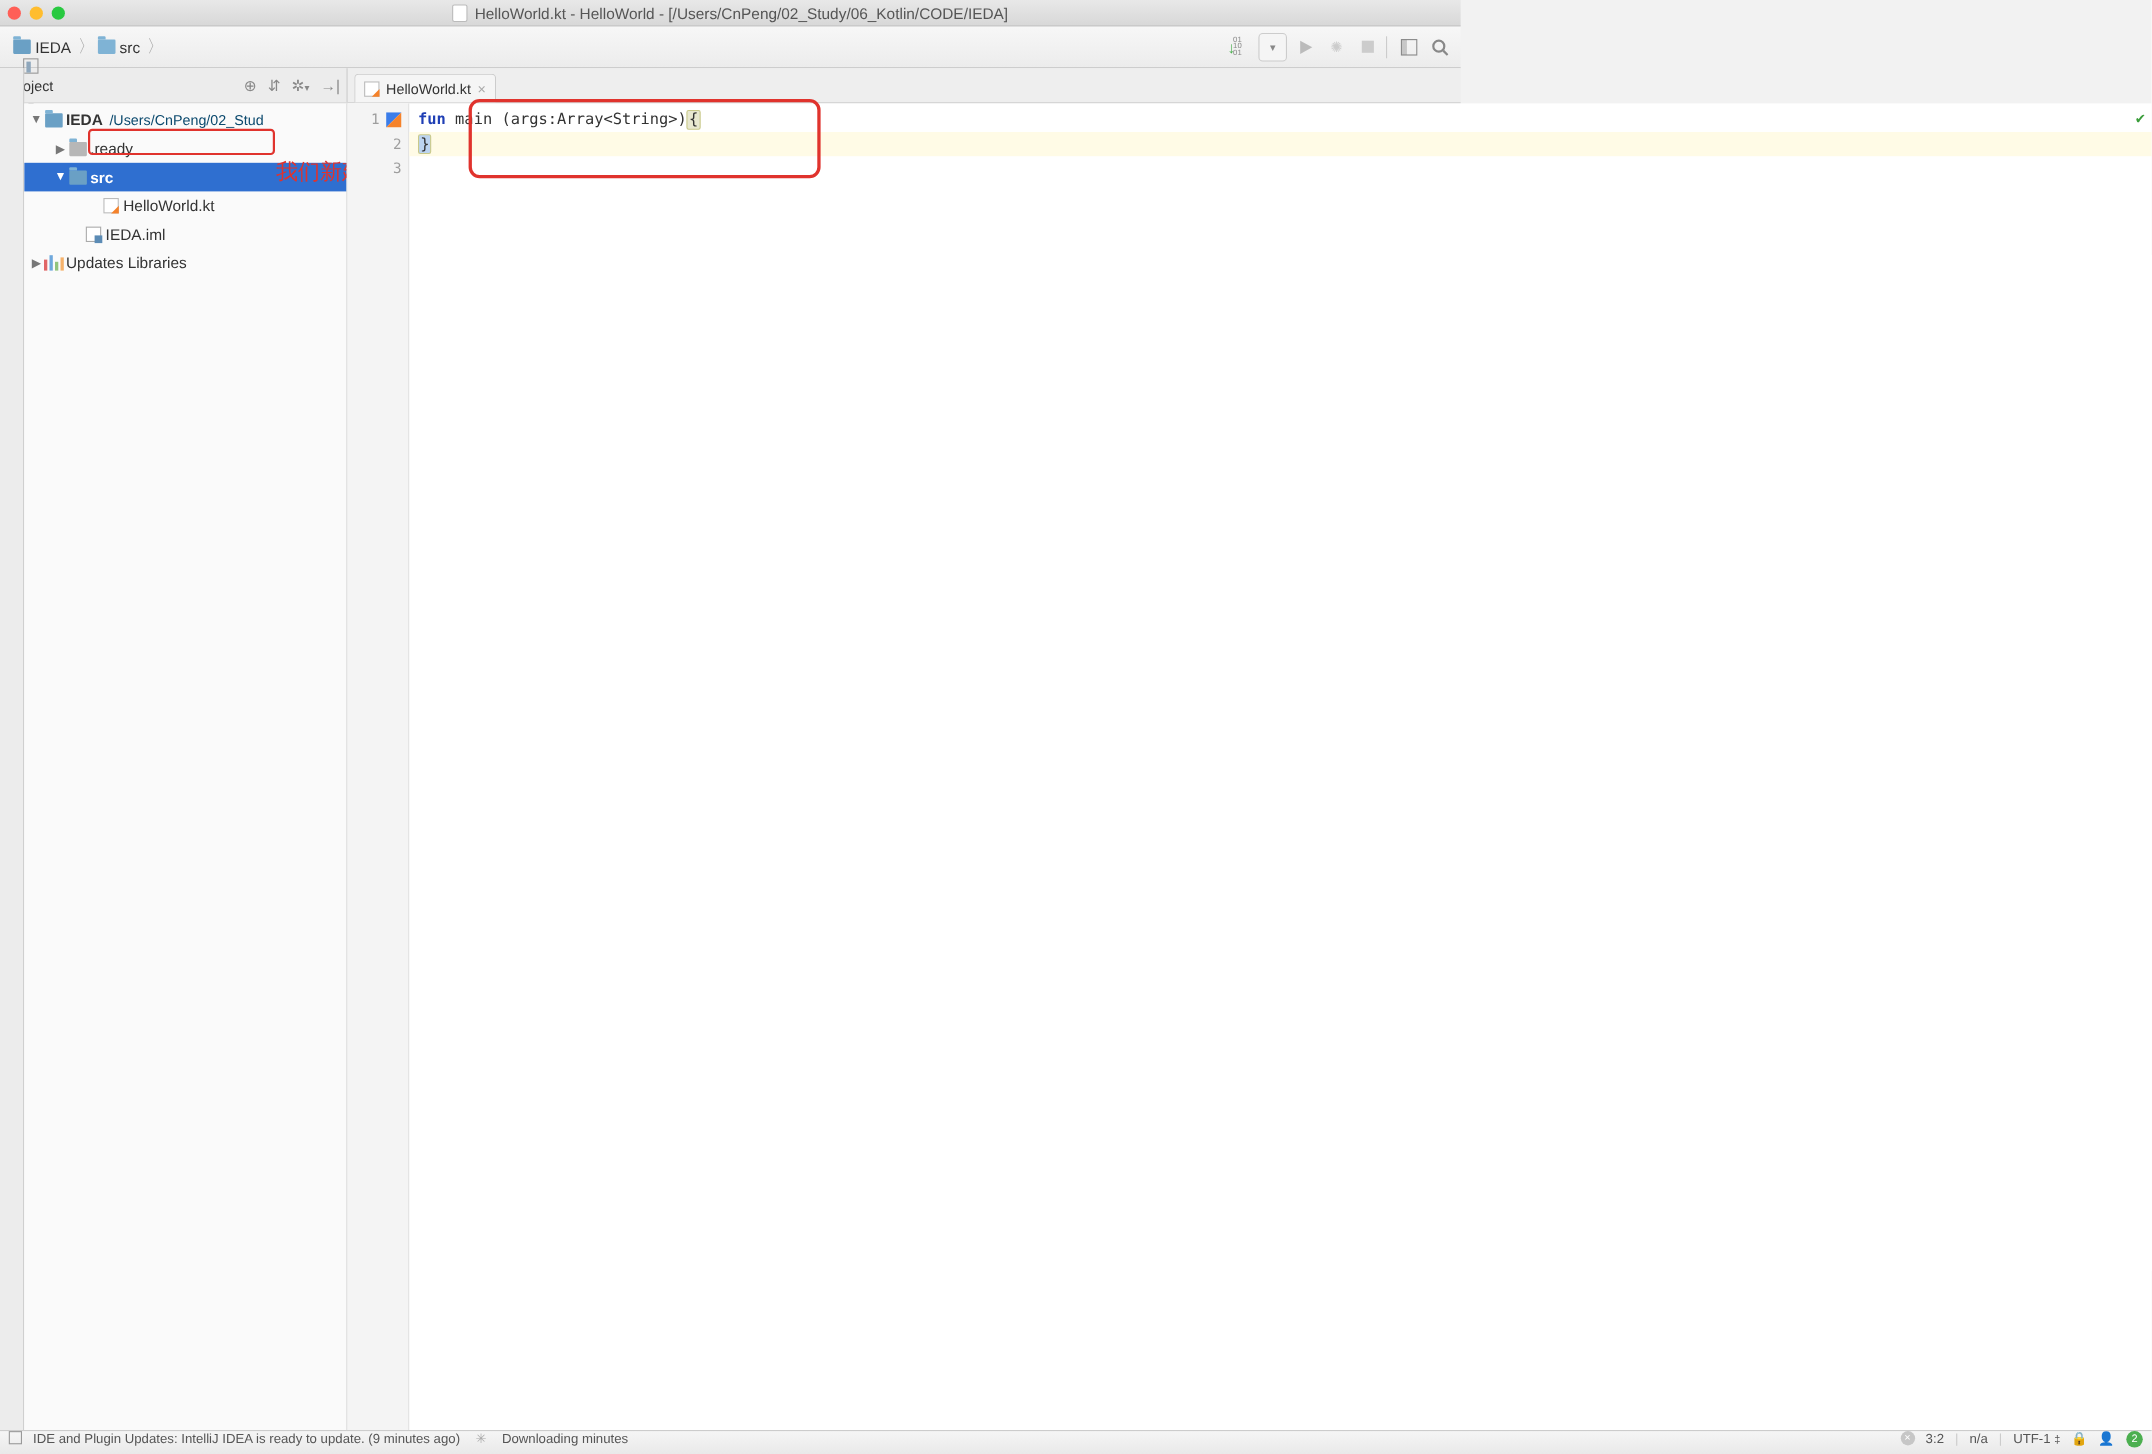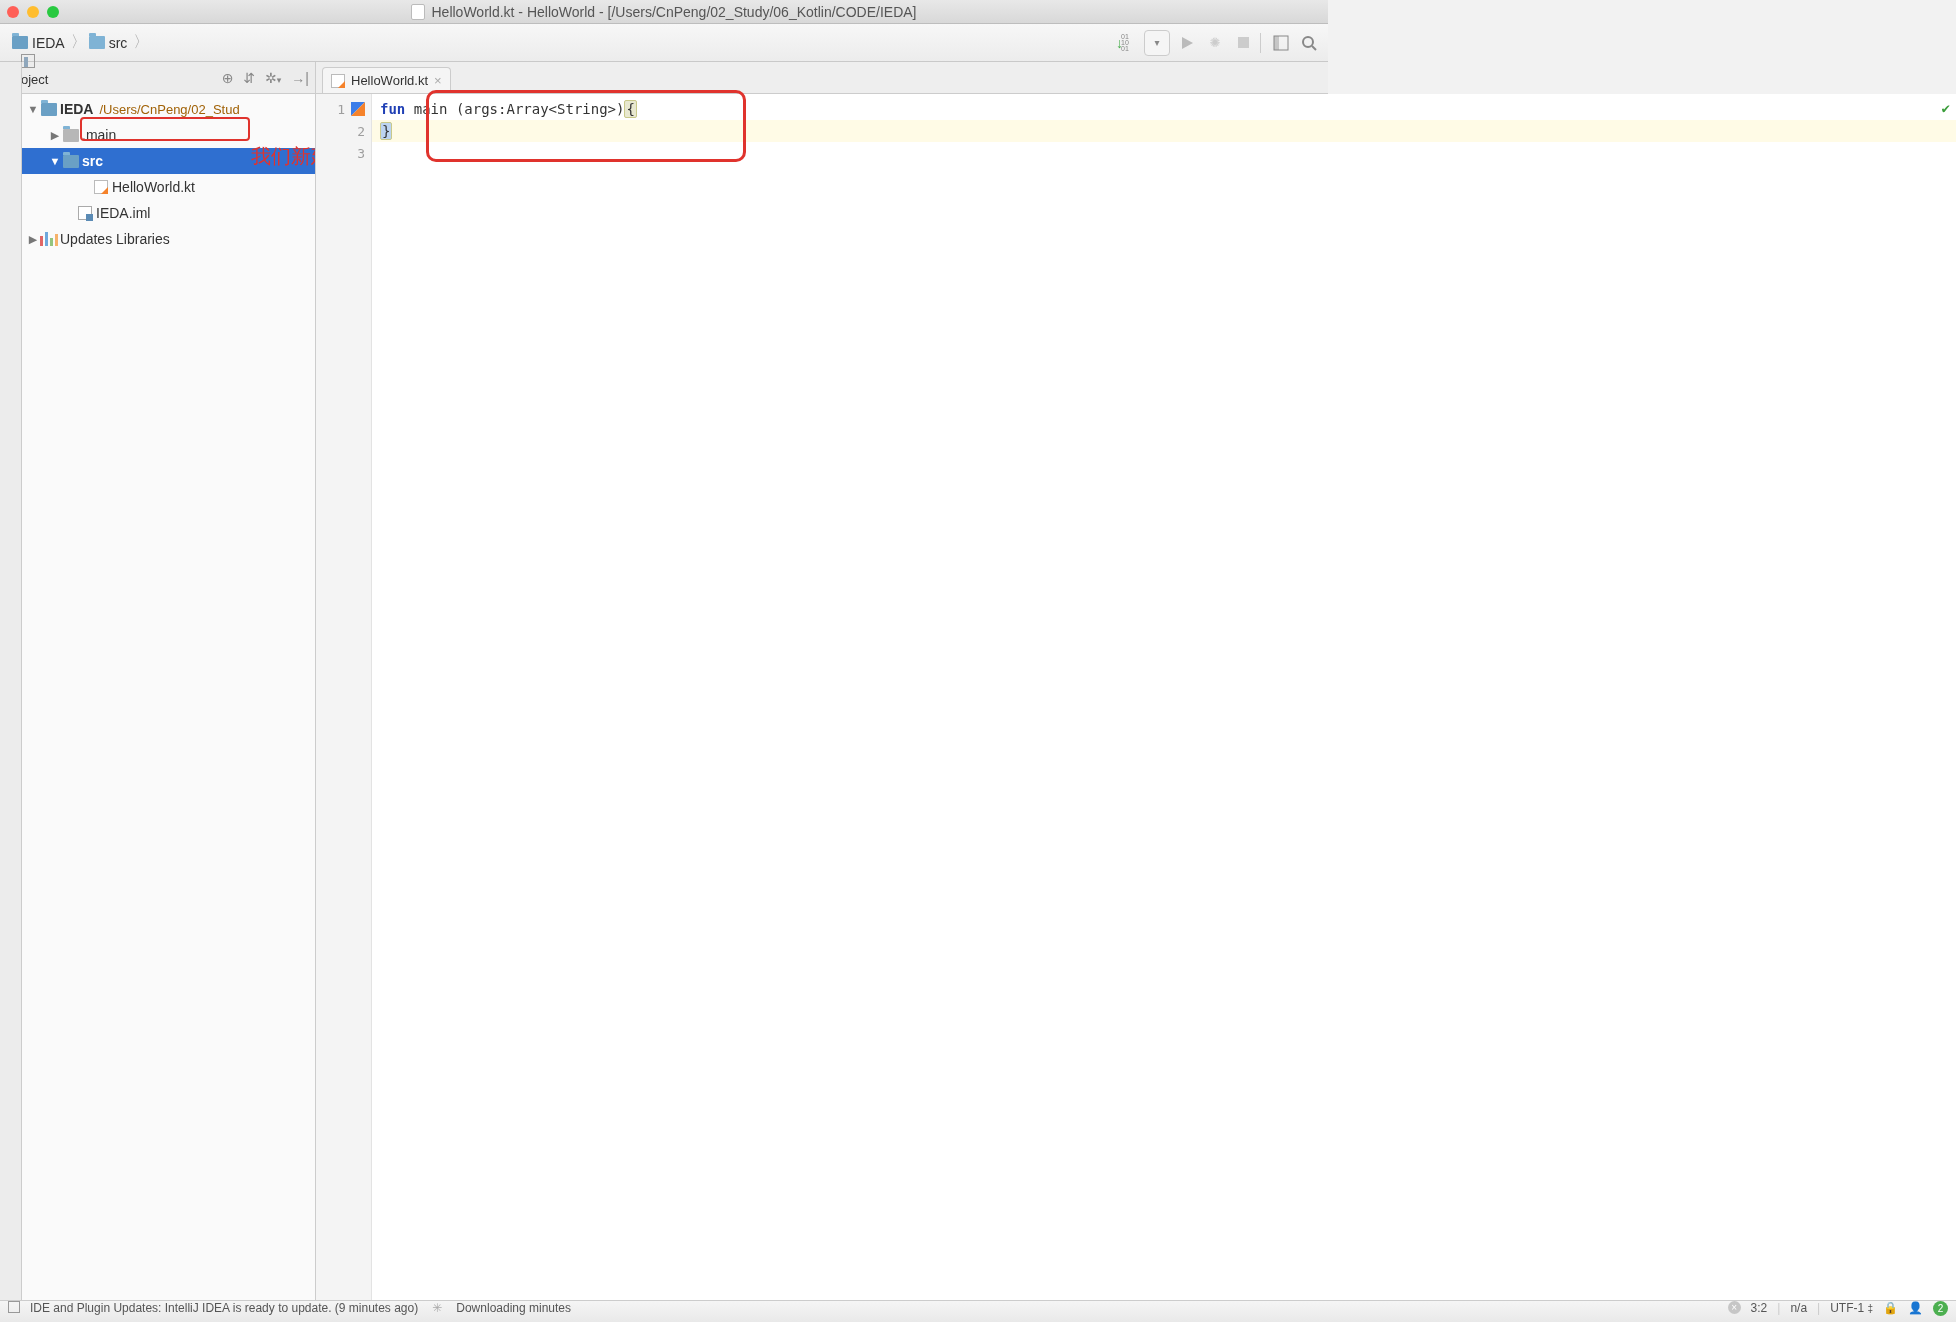--- a/index.html
+++ b/index.html
@@ -100,21 +100,21 @@
   .proj-struct-icon::before{content:"";position:absolute;left:2px;top:2px;width:4px;height:10px;background:#8fa7bc;}
 
   
   .main{position:absolute;left:22px;right:0;top:94px;bottom:22px;display:flex;}
   .sidebar{width:294px;background:#fafafa;border-right:1px solid #ccc;overflow:hidden;}
   .tree{font-size:14px;padding-top:2px;}
   .trow{display:flex;align-items:center;height:26px;white-space:nowrap;}
   .trow .arrow{width:14px;text-align:center;color:#777;font-size:11px;}
   .trow .ic{width:18px;display:flex;justify-content:center;}
   .trow .lbl{padding-left:2px;}
-  .trow .path{color:#a16207;margin-left:6px;font-size:13px;}
+  .trow .path{color:#0c4a6e;margin-left:6px;font-size:13px;}
   .trow.depth0{padding-left:4px;}
   .trow.depth1{padding-left:26px;}
   .trow.depth2{padding-left:56px;}
   .trow.sel{background:#2f6fd0;color:#fff;}
   .trow.sel .arrow{color:#fff;}
   .trow.ext{padding-left:4px;}
   .ext-icon{display:inline-flex;gap:2px;}
   .ext-icon i{width:3px;height:14px;display:inline-block;}
   .ext-icon i:nth-child(1){background:#e06666;height:10px;margin-top:4px;}
   .ext-icon i:nth-child(2){background:#6fa8dc;height:14px;}
@@ -268,21 +268,21 @@
             <span class="folder-icon proj"></span>
           </span>
         <span class="lbl" style="font-weight:bold;">IEDA</span>
         <span class="path">/Users/CnPeng/02_Stud</span>
       </div>
       <div class="trow depth1">
         <span class="arrow">▶</span>
         <span class="ic">
             <span class="folder-icon" style="background:#b7b7b7;"></span>
           </span>
-        <span class="lbl">.main</span>
+        <span class="lbl">.ready</span>
       </div>
       <div class="trow depth1 sel">
         <span class="arrow">▼</span>
         <span class="ic">
             <span class="folder-icon" style="background:#6aa0c5;"></span>
           </span>
         <span class="lbl" style="font-weight:bold;">src</span>
       </div>
       <div class="trow depth2">
         <span class="arrow"></span>

